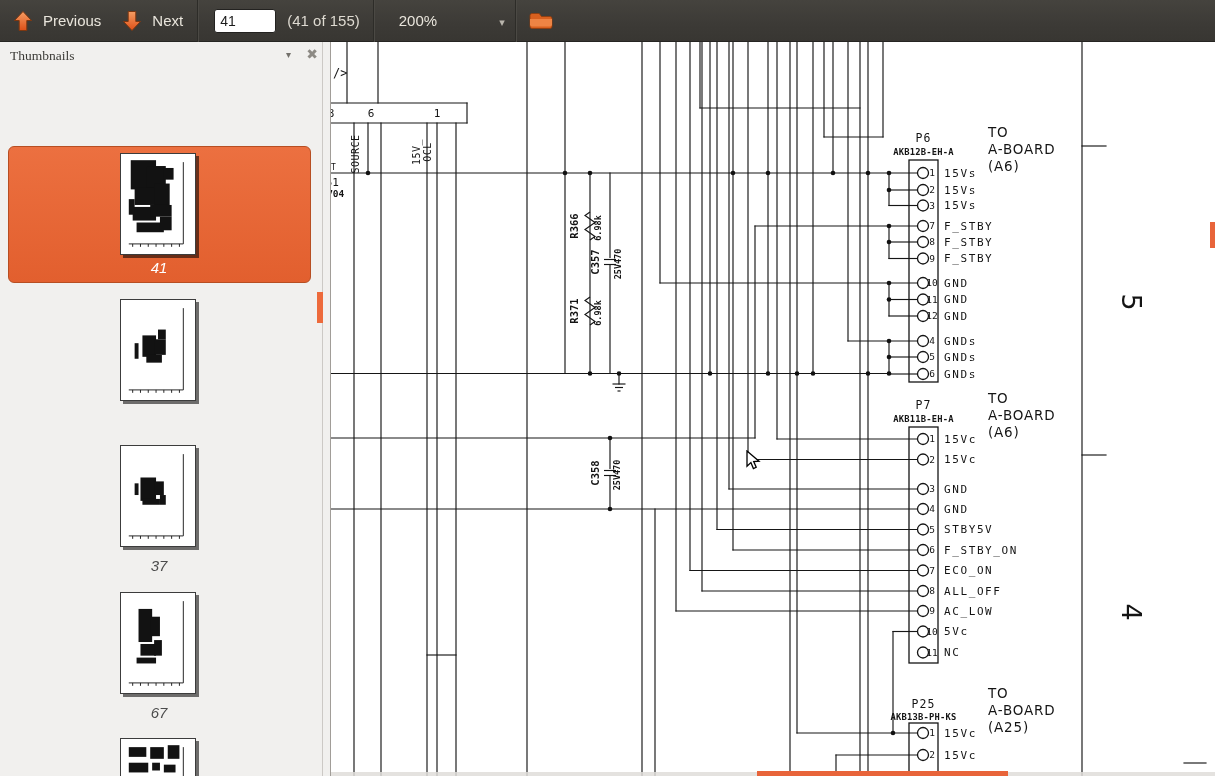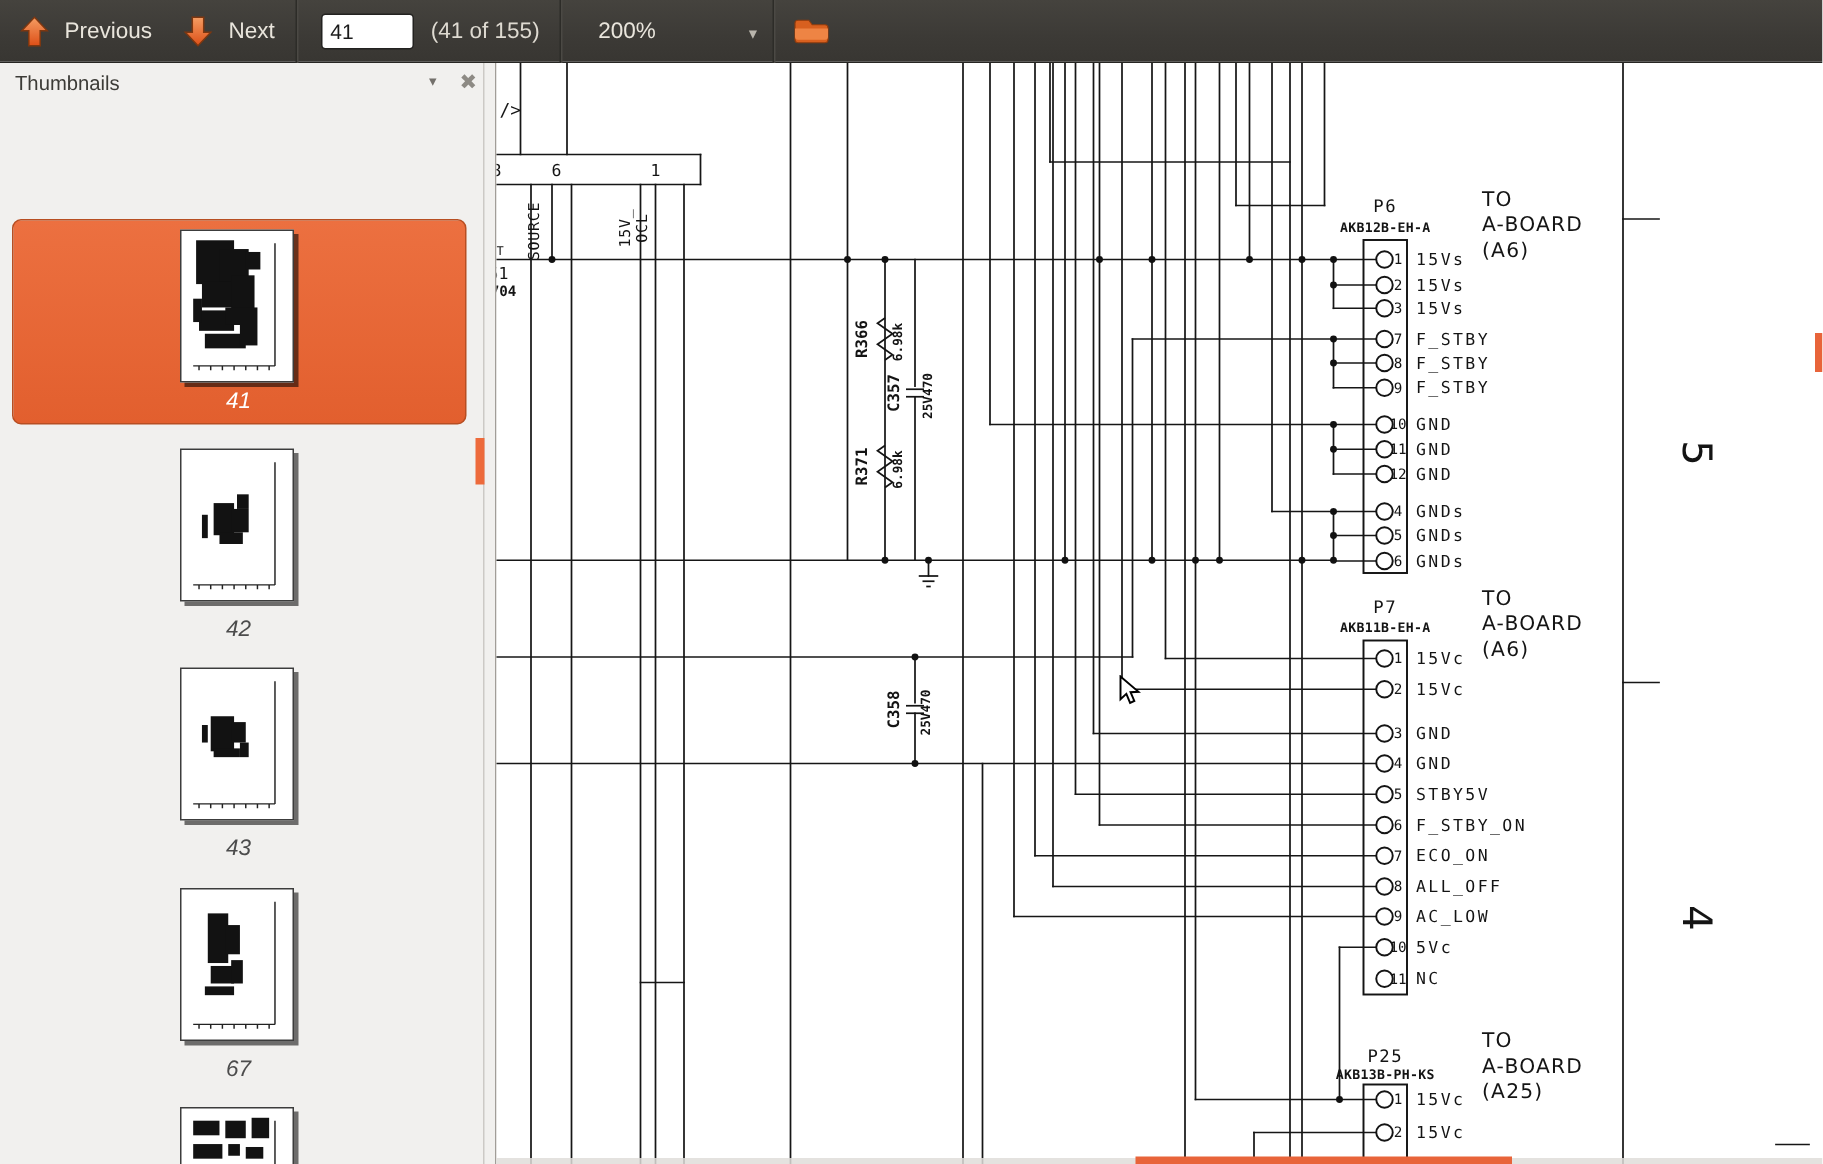--- a/index.html
+++ b/index.html
@@ -17,21 +17,21 @@
     background:#fff;color:#1b1b1b;font-size:14px;padding:0 5px;outline:none;
     font-family:"Liberation Sans",sans-serif;}
   .tb-text{color:#dedad1;font-size:15px;margin-left:11px;}
   .zoom-combo{display:flex;align-items:flex-end;margin-left:12px;width:128px;color:#e9e5dc;font-size:15px;}
   .zoom-combo .zv{padding-left:12px;}
   .caret{margin-left:auto;color:#b9b5ac;font-size:11px;padding-right:10px;}
   .icon-only{padding:4px 10px;}
 
   
   #sidebar{position:absolute;left:0;top:42px;width:331px;height:734px;background:#f1f0ee;}
-  #sidebar-header{position:relative;height:27px;padding-top:20px;}
+  #sidebar-header{position:relative;height:27px;padding-top:20px;font-family:Liberation Serif, serif;}
   #sidebar-title{position:absolute;left:10px;top:6px;font-size:13.5px;color:#3c3b37;}
   #sb-caret{position:absolute;right:40px;top:7px;font-size:10px;color:#73706b;}
   #sb-close{position:absolute;right:13px;top:4px;font-size:14px;color:#8d8a84;}
   #thumb-list{position:absolute;left:0;top:31px;width:322px;height:703px;overflow:hidden;}
   .sel-box{position:absolute;left:8px;width:303px;height:137px;border-radius:6px;
     background:linear-gradient(#ec7040,#e25f2e);border:1px solid #b74e22;box-sizing:border-box;}
   .page-thumb{position:absolute;width:76px;height:102px;background:#fff;border:1px solid #3c3c3c;
     box-shadow:3px 3px 0 rgba(0,0,0,0.55);box-sizing:border-box;}
   .thumb-num{position:absolute;left:0;width:318px;text-align:center;font-size:15px;
     font-style:italic;color:#4c4c4c;}
@@ -134,38 +134,37 @@
             <line x1="36" y1="92" x2="36" y2="95" stroke="#222" stroke-width="1"></line>
             <line x1="44" y1="92" x2="44" y2="95" stroke="#222" stroke-width="1"></line>
             <line x1="52" y1="92" x2="52" y2="95" stroke="#222" stroke-width="1"></line>
             <line x1="60" y1="92" x2="60" y2="95" stroke="#222" stroke-width="1"></line>
             <rect x="22" y="36" width="14" height="22" fill="#121212"></rect>
             <rect x="34" y="40" width="12" height="16" fill="#121212"></rect>
             <rect x="26" y="56" width="16" height="8" fill="#121212"></rect>
             <rect x="14" y="44" width="4" height="16" fill="#121212"></rect>
             <rect x="38" y="30" width="8" height="10" fill="#121212"></rect>
           </svg></div>
-        <div class="thumb-num" style="top: 338px;">42</div>
         <div class="page-thumb" style="left: 120px; top: 372px;"><svg width="74" height="100" viewBox="0 0 76 102">
             <line x1="64" y1="8" x2="64" y2="92" stroke="#222" stroke-width="1"></line>
             <line x1="8" y1="92" x2="64" y2="92" stroke="#222" stroke-width="1"></line>
             <line x1="12" y1="92" x2="12" y2="95" stroke="#222" stroke-width="1"></line>
             <line x1="20" y1="92" x2="20" y2="95" stroke="#222" stroke-width="1"></line>
             <line x1="28" y1="92" x2="28" y2="95" stroke="#222" stroke-width="1"></line>
             <line x1="36" y1="92" x2="36" y2="95" stroke="#222" stroke-width="1"></line>
             <line x1="44" y1="92" x2="44" y2="95" stroke="#222" stroke-width="1"></line>
             <line x1="52" y1="92" x2="52" y2="95" stroke="#222" stroke-width="1"></line>
             <line x1="60" y1="92" x2="60" y2="95" stroke="#222" stroke-width="1"></line>
             <rect x="20" y="32" width="16" height="24" fill="#121212"></rect>
             <rect x="34" y="36" width="10" height="14" fill="#121212"></rect>
             <rect x="22" y="54" width="18" height="6" fill="#121212"></rect>
             <rect x="40" y="50" width="6" height="10" fill="#121212"></rect>
             <rect x="14" y="38" width="4" height="12" fill="#121212"></rect>
           </svg></div>
-        <div class="thumb-num" style="top: 484px;">43</div>
+        <div class="thumb-num" style="top: 484px;">37</div>
         <div class="page-thumb" style="left: 120px; top: 519px;"><svg width="74" height="100" viewBox="0 0 76 102">
             <line x1="64" y1="8" x2="64" y2="92" stroke="#222" stroke-width="1"></line>
             <line x1="8" y1="92" x2="64" y2="92" stroke="#222" stroke-width="1"></line>
             <line x1="12" y1="92" x2="12" y2="95" stroke="#222" stroke-width="1"></line>
             <line x1="20" y1="92" x2="20" y2="95" stroke="#222" stroke-width="1"></line>
             <line x1="28" y1="92" x2="28" y2="95" stroke="#222" stroke-width="1"></line>
             <line x1="36" y1="92" x2="36" y2="95" stroke="#222" stroke-width="1"></line>
             <line x1="44" y1="92" x2="44" y2="95" stroke="#222" stroke-width="1"></line>
             <line x1="52" y1="92" x2="52" y2="95" stroke="#222" stroke-width="1"></line>
             <line x1="60" y1="92" x2="60" y2="95" stroke="#222" stroke-width="1"></line>

